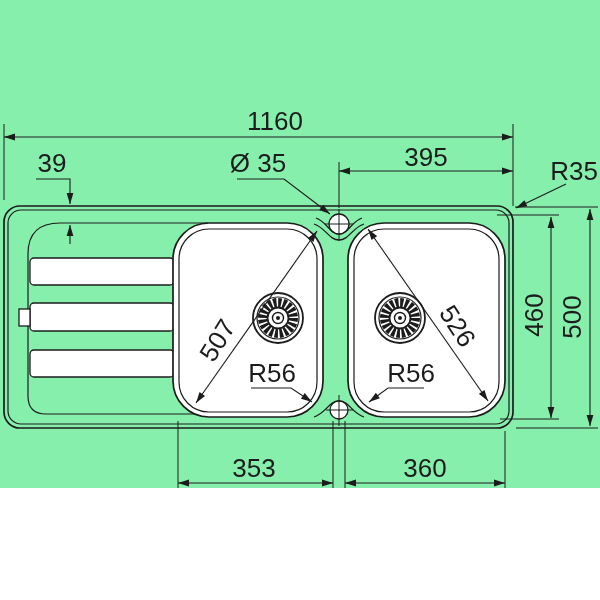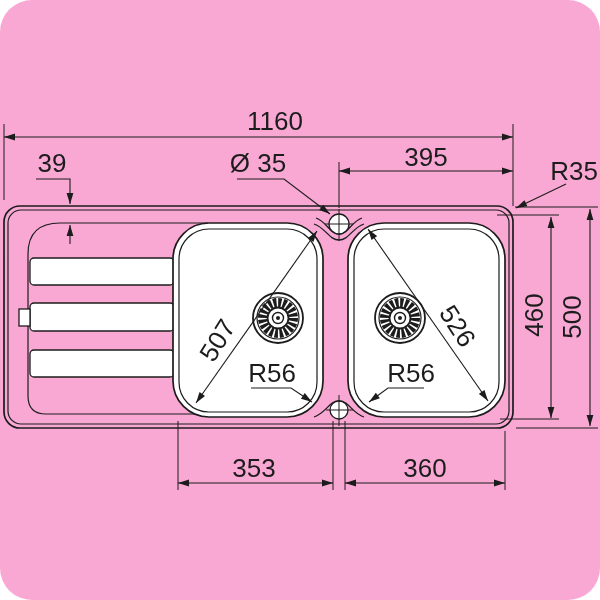--- a/index.html
+++ b/index.html
@@ -1,16 +1,16 @@
 <!DOCTYPE html>
 <html><head>
 <meta charset="utf-8">
 <style>
   html,body{margin:0;padding:0;background:#ffffff;}
-  .stage{width:600px;height:600px;background:#f9a8d4;position:relative;overflow:hidden;border-radius:32px;}
+  .stage{width:600px;height:488px;background:#86efac;position:relative;overflow:hidden;}
   svg{display:block;}
   .dim-text{
     font-family:"Liberation Sans", sans-serif;
     font-size:26px;
     fill:#1c1c1c;
   }
 </style>
 </head>
 <body>
 

